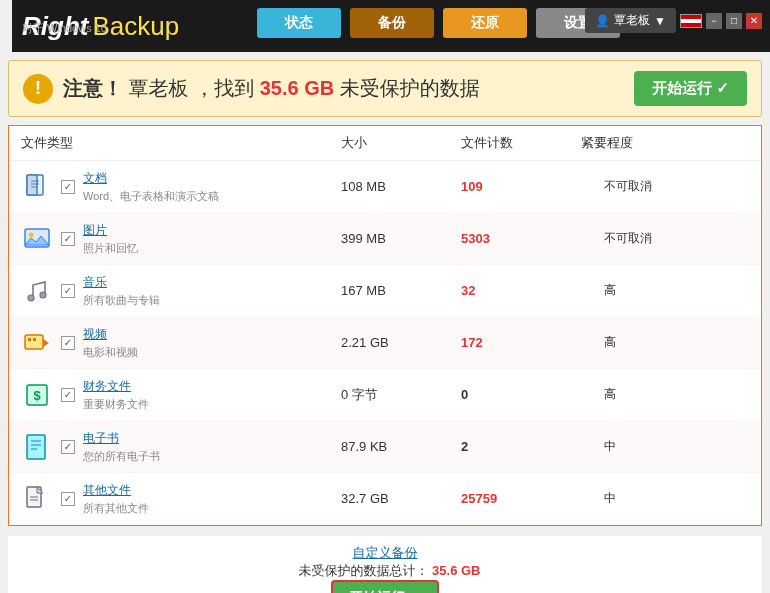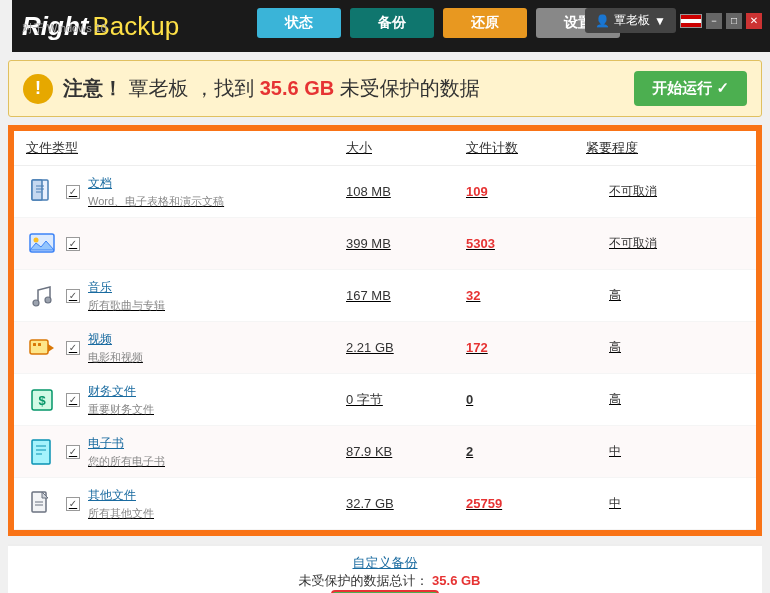--- a/index.html
+++ b/index.html
@@ -56,21 +56,21 @@
     }
     .nav-tab {
       padding: 6px 28px;
       font-size: 14px;
       font-weight: bold;
       color: white;
       cursor: pointer;
       border-radius: 3px;
     }
     .nav-tab.active-blue { background: #3ab4d8; }
-    .nav-tab.active-green { background: #0f766e; }
+    .nav-tab.active-green { background: #a16207; }
     .nav-tab.active-orange { background: #e89820; }
     .nav-tab.active-gray { background: #888; }
 
     
     .win-controls {
       position: absolute;
       right: 8px;
       top: 8px;
       display: flex;
       align-items: center;
@@ -155,22 +155,21 @@
       display: flex;
       align-items: center;
       gap: 6px;
       white-space: nowrap;
     }
 
     
     .main-content {
       background: white;
       margin: 0 8px 8px 8px;
-      border: 6px solid #f97316;
-      text-decoration: underline;
+      border: 1px solid #f97316;
     }
 
     
     .table-header {
       display: grid;
       grid-template-columns: 320px 120px 120px 1fr;
       padding: 8px 12px;
       border-bottom: 1px solid #eee;
       color: #333;
       font-size: 13px;
@@ -354,20 +353,24 @@
       <div class="table-row">
       <div class="file-cell">
         <div class="file-icon">
             <svg viewBox="0 0 28 28" fill="none" xmlns="http://www.w3.org/2000/svg">
         <rect x="2" y="4" width="24" height="18" rx="2" fill="#dbeafe" stroke="#3b82f6" stroke-width="1.5"></rect>
         <circle cx="8" cy="10" r="2.5" fill="#fbbf24"></circle>
         <path d="M2 20 L8 13 L13 17 L18 11 L26 20Z" fill="#93c5fd" stroke="#3b82f6" stroke-width="1"></path>
       </svg>
           </div>
         <div class="checkbox">✓</div>
+        <div class="file-info">
+          <div class="file-name">图片</div>
+          <div class="file-desc">照片和回忆</div>
+        </div>
       </div>
       <div class="size-cell">399 MB</div>
       <div class="count-cell red">5303</div>
       <div class="urgency-cell">不可取消</div>
     </div>
       <div class="table-row">
       <div class="file-cell">
         <div class="file-icon">
             <svg viewBox="0 0 28 28" fill="none" xmlns="http://www.w3.org/2000/svg">
         <path d="M10 20 L10 8 L22 5 L22 17" stroke="#6b7280" stroke-width="1.5"></path>

